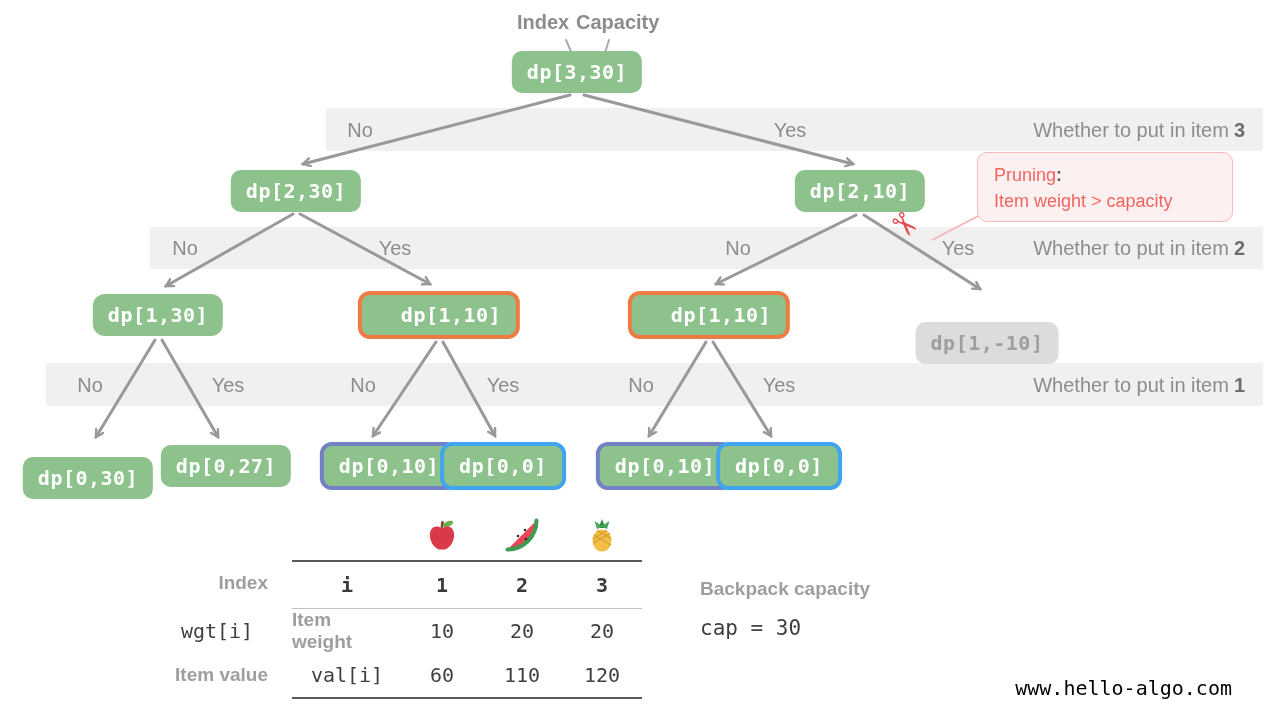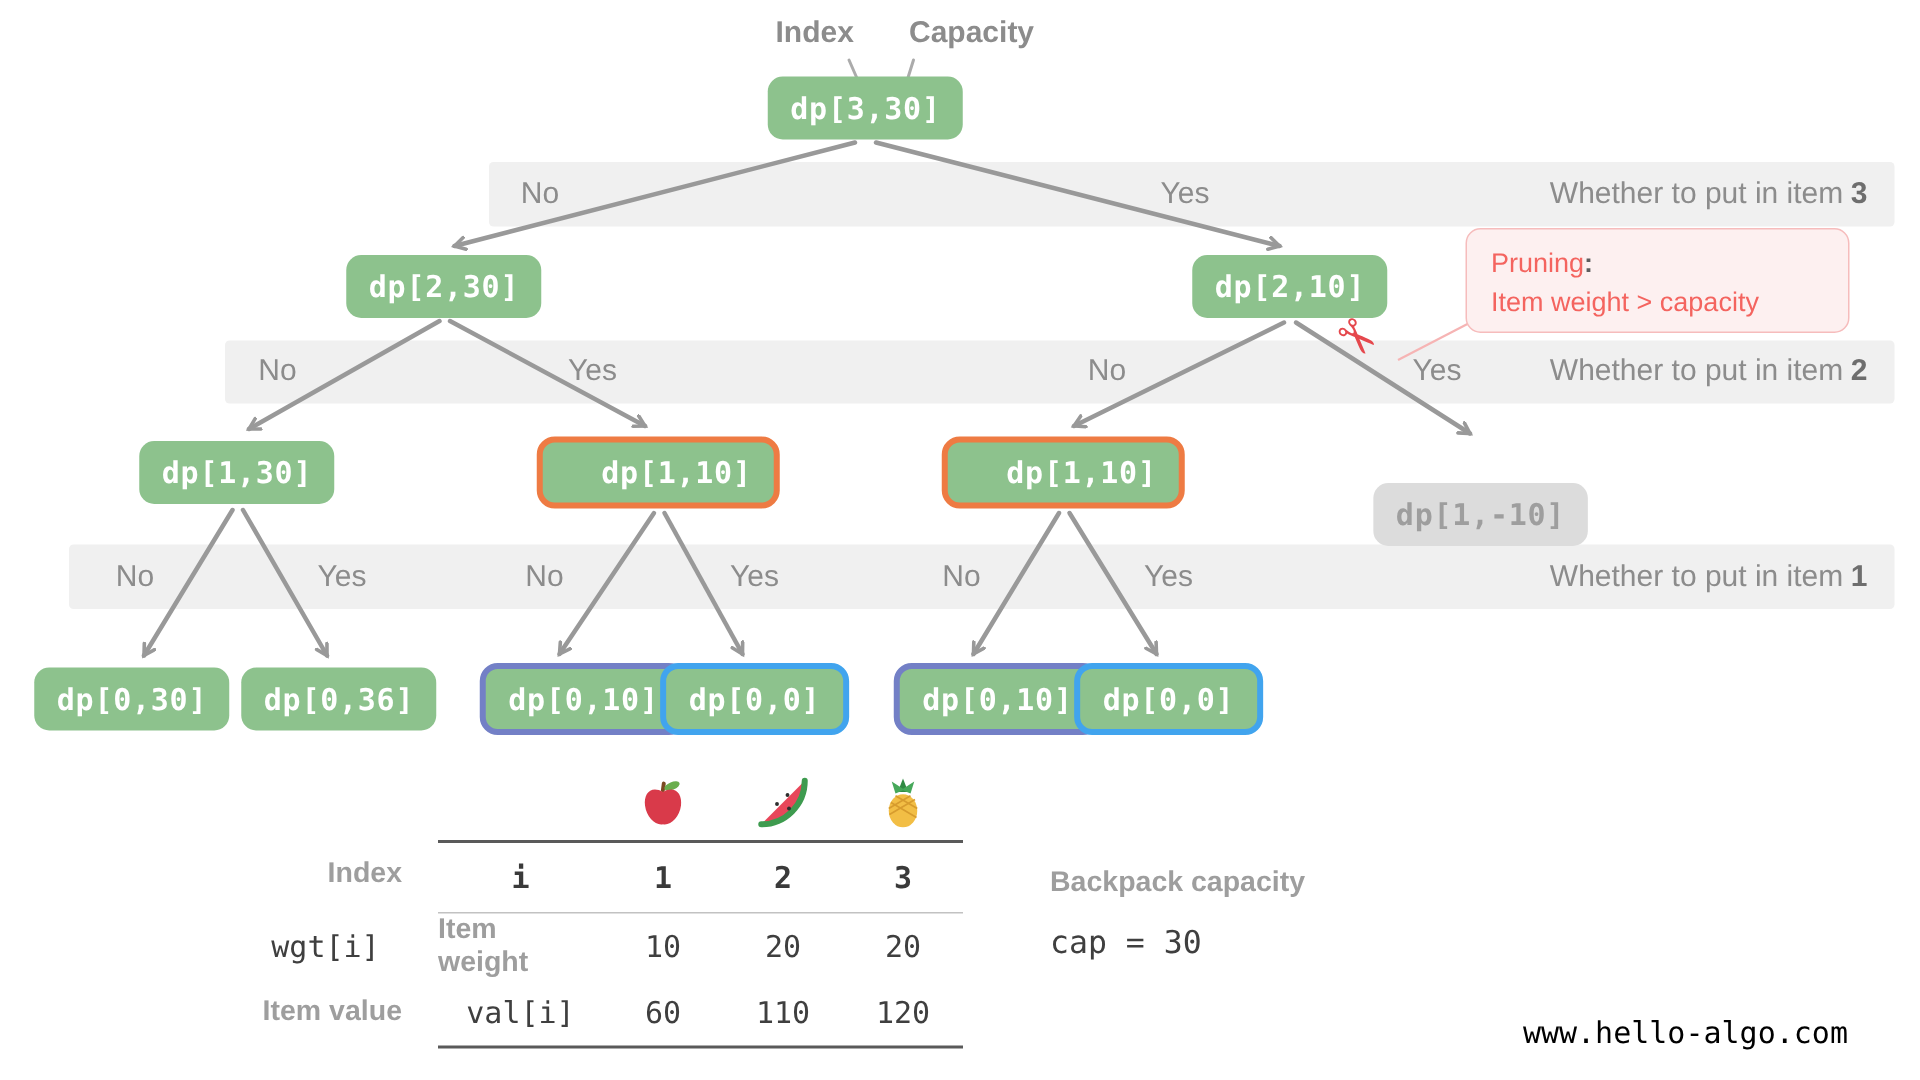--- a/index.html
+++ b/index.html
@@ -118,34 +118,34 @@
 
     <g stroke="#ABABAB" stroke-width="2" stroke-linecap="round">
       <line x1="566" y1="40" x2="573" y2="56"></line>
       <line x1="609" y1="40" x2="604" y2="56"></line>
     </g>
 
     <line x1="986" y1="212" x2="932" y2="240" stroke="#F6B4B4" stroke-width="1.5"></line>
   </svg>
 
   <div class="ptr-label" style="left:517px;top:11px;">Index</div>
-  <div class="ptr-label" style="left:606px;top:11px;">Capacity</div>
+  <div class="ptr-label" style="left:576px;top:11px;">Capacity</div>
 
   <div class="node green" style="left:577px;top:51px;">dp[3,30]</div>
 
   <div class="node green" style="left:296px;top:170px;">dp[2,30]</div>
   <div class="node green" style="left:860px;top:170px;">dp[2,10]</div>
 
-  <div class="node green" style="left:158px;top:294px;">dp[1,30]</div>
+  <div class="node green" style="left:158px;top:294px;border-radius:12px;">dp[1,30]</div>
   <div class="node green bordered b-orange" style="left:439px;top:291px;">dp[1,10]</div>
   <div class="node green bordered b-orange" style="left:709px;top:291px;">dp[1,10]</div>
   <div class="node graynode" style="left:987px;top:294px;">dp[1,-10]</div>
 
-  <div class="node green" style="left:88px;top:445px;">dp[0,30]</div>
-  <div class="node green" style="left:226px;top:445px;">dp[0,36]</div>
+  <div class="node green" style="left:88px;top:457px;">dp[0,30]</div>
+  <div class="node green" style="left:226px;top:445px;">dp[0,27]</div>
   <div class="node green bordered b-purple" style="left:365px;top:442px;">dp[0,10]</div>
   <div class="node green bordered b-blue" style="left:503px;top:442px;">dp[0,0]</div>
   <div class="node green bordered b-purple" style="left:641px;top:442px;">dp[0,10]</div>
   <div class="node green bordered b-blue" style="left:779px;top:442px;">dp[0,0]</div>
 
   <div class="pruning-box">
     <div><span class="pr-title">Pruning</span><span class="pr-colon">:</span></div>
     <div>Item weight &gt; capacity</div>
   </div>
   <div class="scissors">✂</div>

